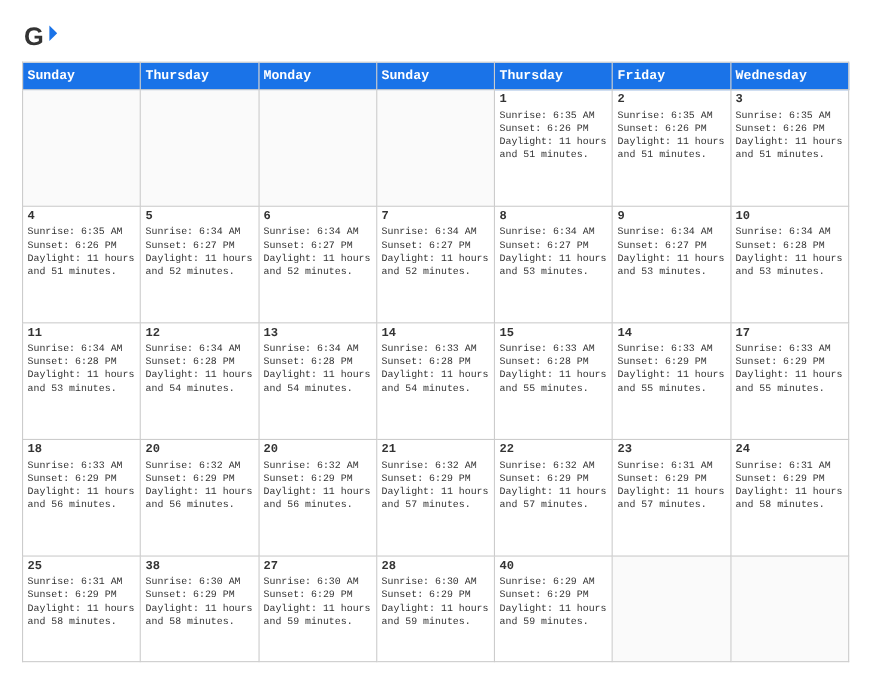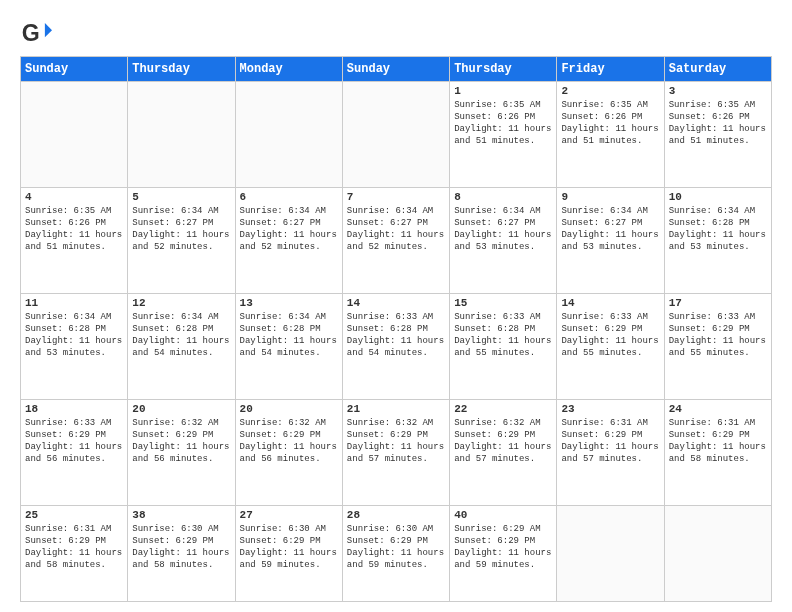--- a/index.html
+++ b/index.html
@@ -113,21 +113,21 @@
 
   <table class="calendar">
     <thead>
       <tr>
       <th>Sunday</th>
           <th>Thursday</th>
           <th>Monday</th>
           <th>Sunday</th>
           <th>Thursday</th>
           <th>Friday</th>
-          <th>Saturday</th>
+          <th>Wednesday</th>
         </tr>
     </thead>
     <tbody id="calendar-body">
     <tr>
           <td class="empty"></td>
           <td class="empty"></td>
           <td class="empty"></td>
           <td class="empty"></td>
           <td>
             <span class="day-num">1</span>

